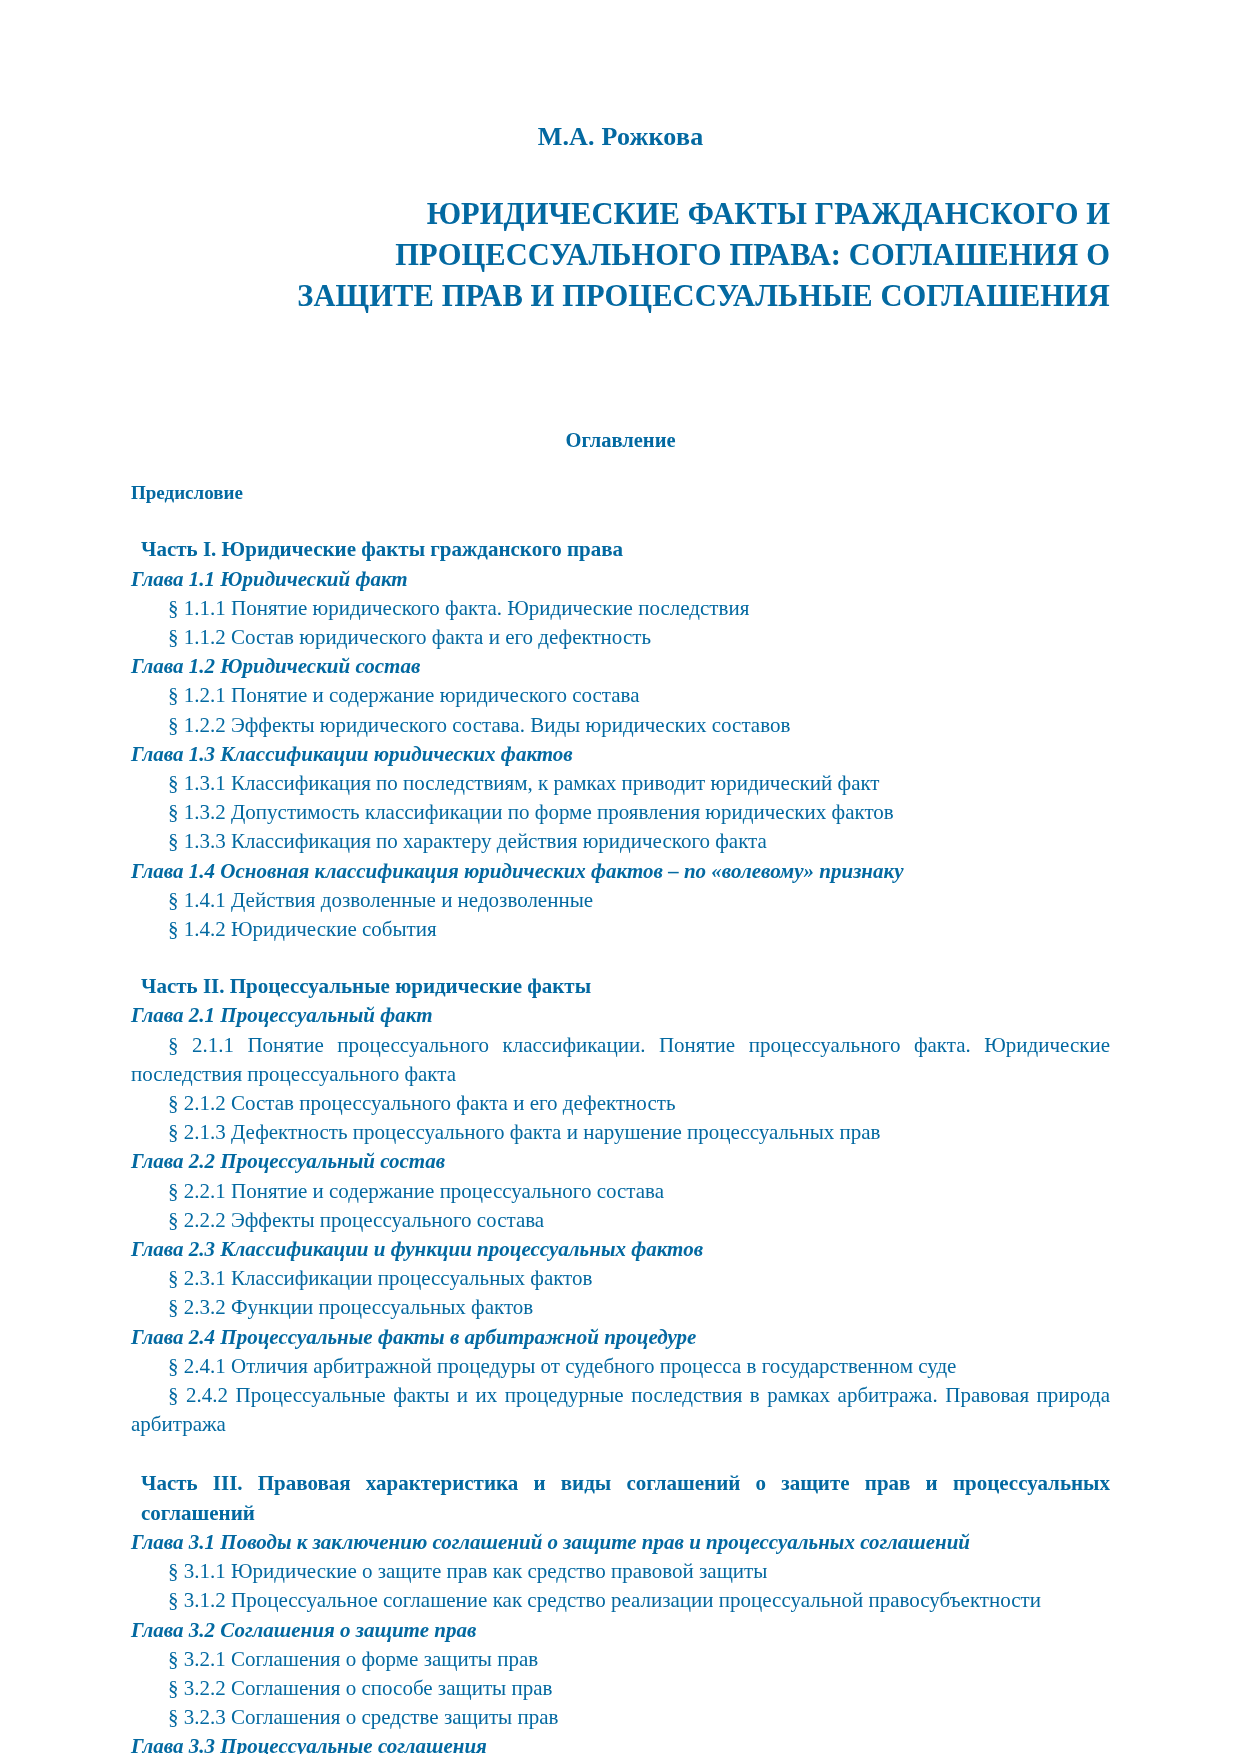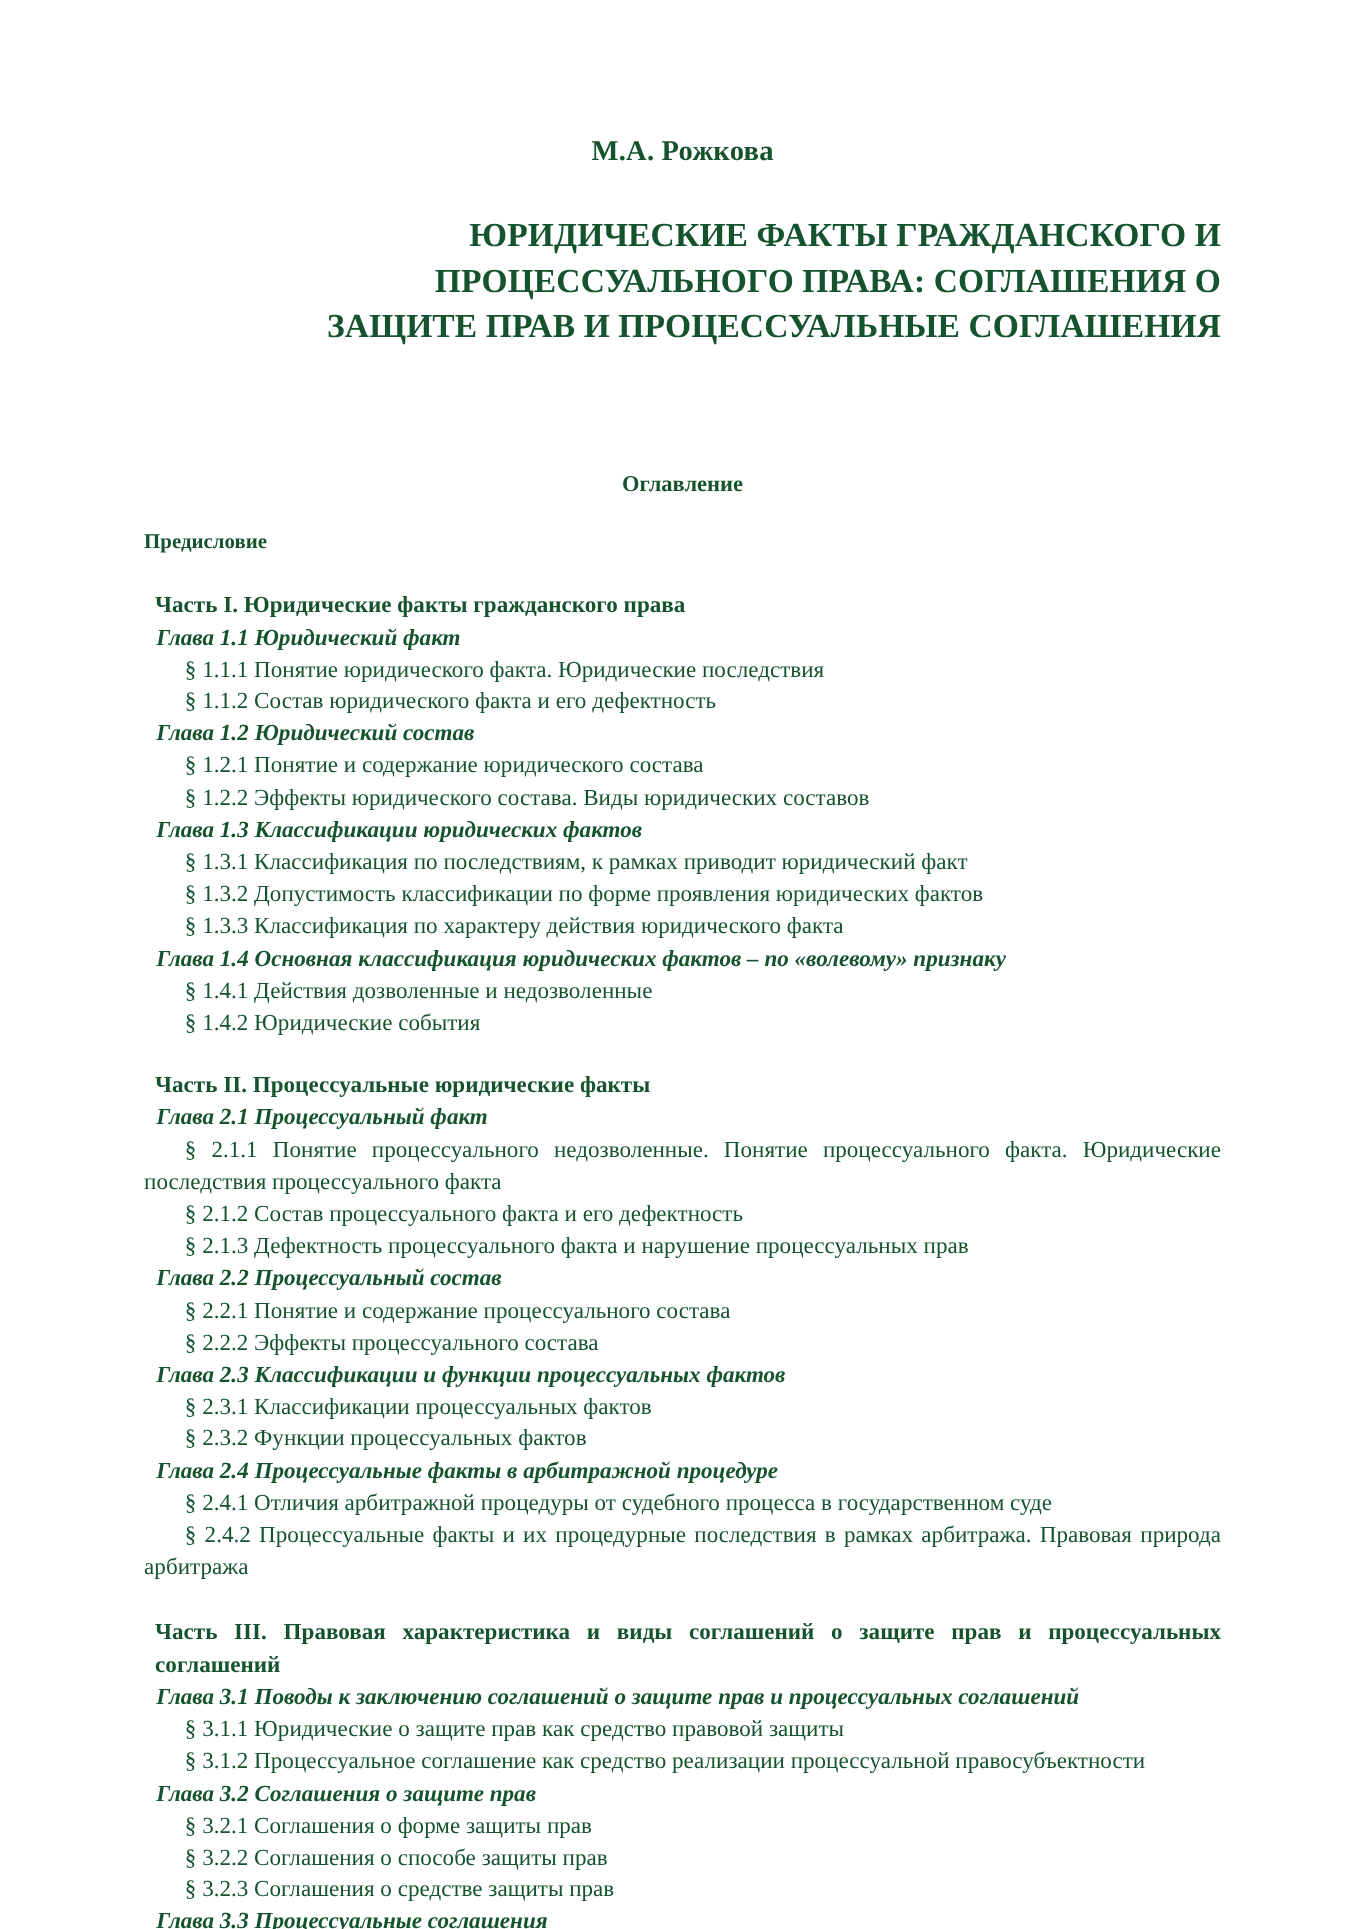--- a/index.html
+++ b/index.html
@@ -11,21 +11,21 @@
   .page {
     position: relative;
     width: 1241px;
     height: 1754px;
     margin: 0 auto;
     background: #ffffff;
     box-sizing: border-box;
     padding: 0;
     overflow: hidden;
     font-family: "Liberation Serif", "DejaVu Serif", serif;
-    color: #14532d;
+    color: #0369a1;
   }
   .content {
     position: absolute;
     left: 131px;
     top: 0;
     width: 979px;
   }
 
   
   .author {
@@ -73,21 +73,20 @@
     font-size: 21px;
     text-align: justify;
     text-align-last: left;
     margin-left: 10px;
   }
 
   .chapter {
     font-weight: bold;
     font-style: italic;
     font-size: 21px;
-    margin-left: 11px;
   }
 
   .section {
     font-size: 21px;
     padding-left: 37px;
   }
   .section.wrap {
     padding-left: 0;
     text-indent: 37px;
     text-align: justify;
@@ -129,21 +128,21 @@
       <div class="section">§ 1.3.2 Допустимость классификации по форме проявления юридических фактов</div>
       <div class="section">§ 1.3.3 Классификация по характеру действия юридического факта</div>
       <div class="chapter">Глава 1.4 Основная классификация юридических фактов – по «волевому» признаку</div>
       <div class="section">§ 1.4.1 Действия дозволенные и недозволенные</div>
       <div class="section">§ 1.4.2 Юридические события</div>
 
       <div class="gap-md"></div>
 
       <div class="part">Часть II. Процессуальные юридические факты</div>
       <div class="chapter">Глава 2.1 Процессуальный факт</div>
-      <div class="section wrap">§ 2.1.1 Понятие процессуального недозволенные. Понятие процессуального факта. Юридические последствия процессуального факта</div>
+      <div class="section wrap">§ 2.1.1 Понятие процессуального классификации. Понятие процессуального факта. Юридические последствия процессуального факта</div>
       <div class="section">§ 2.1.2 Состав процессуального факта и его дефектность</div>
       <div class="section">§ 2.1.3 Дефектность процессуального факта и нарушение процессуальных прав</div>
       <div class="chapter">Глава 2.2 Процессуальный состав</div>
       <div class="section">§ 2.2.1 Понятие и содержание процессуального состава</div>
       <div class="section">§ 2.2.2 Эффекты процессуального состава</div>
       <div class="chapter">Глава 2.3 Классификации и функции процессуальных фактов</div>
       <div class="section">§ 2.3.1 Классификации процессуальных фактов</div>
       <div class="section">§ 2.3.2 Функции процессуальных фактов</div>
       <div class="chapter">Глава 2.4 Процессуальные факты в арбитражной процедуре</div>
       <div class="section">§ 2.4.1 Отличия арбитражной процедуры от судебного процесса в государственном суде</div>

